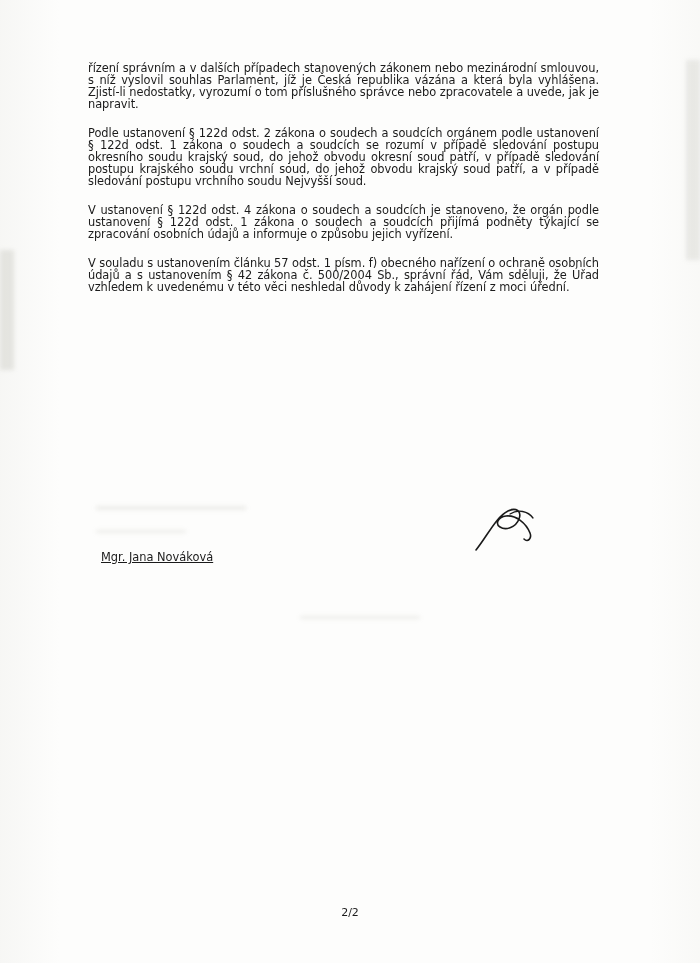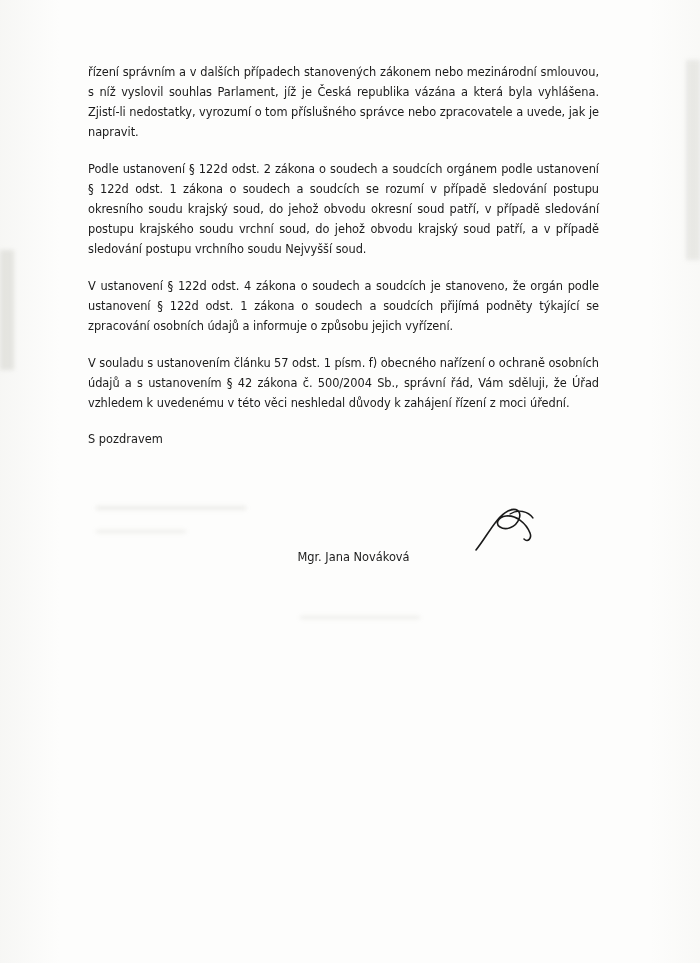--- a/index.html
+++ b/index.html
@@ -29,21 +29,21 @@
   .content {
     position: absolute;
     left: 88px;
     top: 62px;
     width: 527px;
   }
 
   p.para {
     margin: 0 16px 17px 0;
     font-size: 11.4px;
-    line-height: 20px;
+    line-height: 12px;
     text-align: justify;
     text-justify: inter-word;
     letter-spacing: -0.05px;
     color: #1b1b1b;
   }
 
   p.para.tight {
     margin-bottom: 16px;
   }
 
@@ -54,24 +54,25 @@
 
   .regards {
     margin: 0;
     font-size: 11.4px;
     line-height: 18px;
     color: #1b1b1b;
   }
 
   .signature-block {
     position: absolute;
-    left: 90px;
+    left: 101px;
     top: 548px;
     width: 527px;
-    text-align: center;
+    text-align: left;
+    text-decoration: underline;
   }
   .signature-block .name,
   .signature-block .role {
     font-size: 11.4px;
     line-height: 18px;
     color: #1b1b1b;
     display: block;
   }
   .signature-block .name {
     padding-right: 0px;
@@ -118,29 +119,29 @@
 
   <div class="content">
 
     <p class="para">řízení správním a v dalších případech stanovených zákonem nebo mezinárodní smlouvou, s níž vyslovil souhlas Parlament, jíž je Česká republika vázána a která byla vyhlášena. Zjistí-li nedostatky, vyrozumí o tom příslušného správce nebo zpracovatele a uvede, jak je napravit.</p>
     <p class="para">Podle ustanovení § 122d odst. 2 zákona o soudech a soudcích orgánem podle ustanovení § 122d odst. 1 zákona o soudech a soudcích se rozumí v případě sledování postupu okresního soudu krajský soud, do jehož obvodu okresní soud patří, v případě sledování postupu krajského soudu vrchní soud, do jehož obvodu krajský soud patří, a v případě sledování postupu vrchního soudu Nejvyšší soud.</p>
     <p class="para">V ustanovení § 122d odst. 4 zákona o soudech a soudcích je stanoveno, že orgán podle ustanovení § 122d odst. 1 zákona o soudech a soudcích přijímá podněty týkající se zpracování osobních údajů a informuje o způsobu jejich vyřízení.</p>
 
 
     <p class="para">V souladu s ustanovením článku 57 odst. 1 písm. f) obecného nařízení o ochraně osobních údajů a s ustanovením § 42 zákona č. 500/2004 Sb., správní řád, Vám sděluji, že Úřad vzhledem k uvedenému v této věci neshledal důvody k zahájení řízení z moci úřední.</p>
 
-    <p class="regards">S pozdravem</p>
   </div>
 
   <div class="smudge s1"></div>
   <div class="smudge s2"></div>
   <div class="smudge s5"></div>
 
   <svg class="scribble" viewBox="0 0 90 55">
     <path d="M6 45 C 18 30, 26 12, 38 6 C 46 2, 52 6, 49 14 C 46 22, 36 26, 30 22 C 25 19, 28 12, 36 11 C 46 10, 56 18, 60 28 C 62 33, 58 38, 54 34" fill="none" stroke="#1a1a1a" stroke-width="1.6" stroke-linecap="round" stroke-linejoin="round"></path>
     <path d="M40 9 C 48 4, 58 6, 63 13" fill="none" stroke="#1a1a1a" stroke-width="1.3" stroke-linecap="round"></path>
   </svg>
 
   <div class="signature-block">
     <span class="name">Mgr. Jana Nováková</span>
   </div>
 
+  <div class="footer">2/2</div>
 </div>
 
 </body></html>

